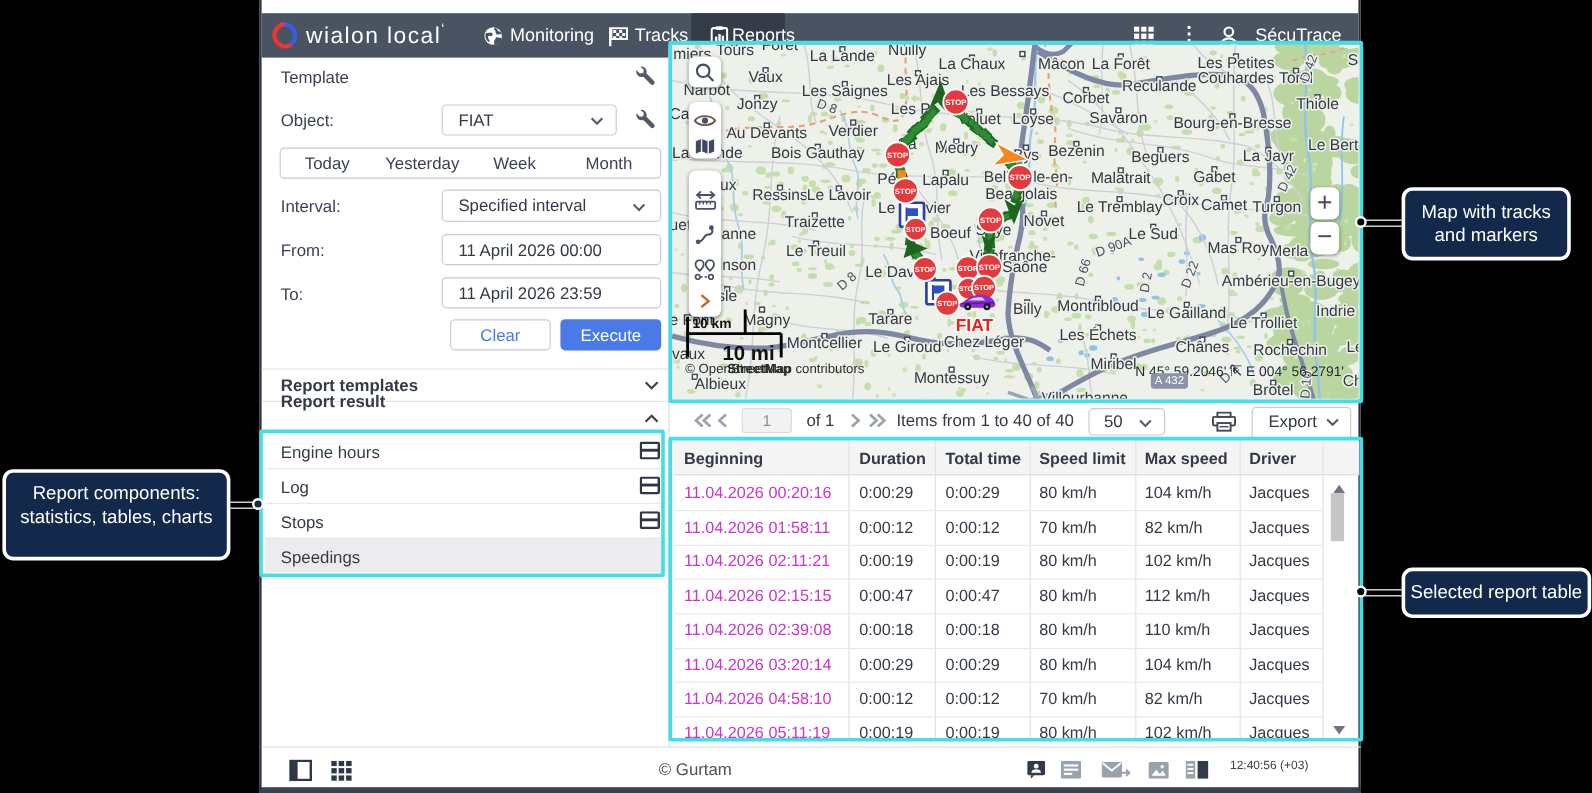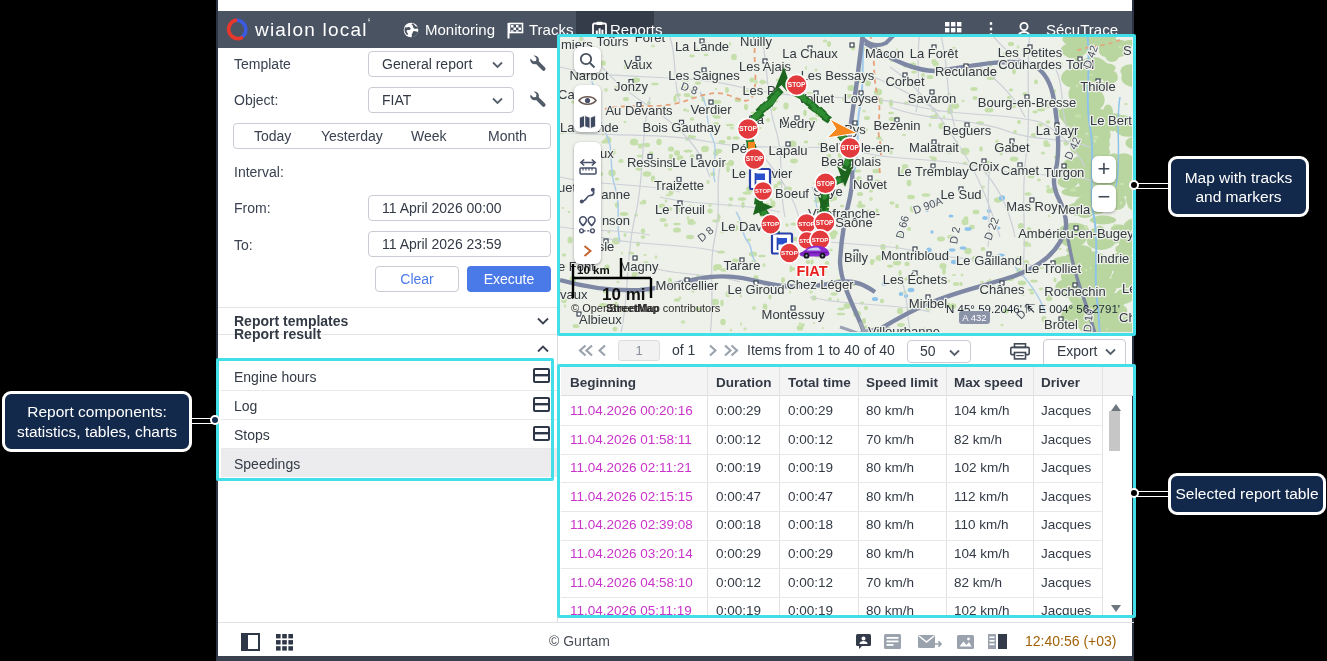--- a/index.html
+++ b/index.html
@@ -94,44 +94,44 @@
       <div class="abs" style="left:765px;top:10px;color:#fff;font-size:16px;font-weight:bold;line-height:16px">⋮</div>
       <svg class="abs" style="left:797px;top:10px" width="18" height="19" viewBox="0 0 18 19">
         <circle cx="9" cy="5.5" r="3.6" fill="none" stroke="#fff" stroke-width="1.8"></circle>
         <path d="M2.5 17.5 C 2.5 12.8 6 11 9 11 C 12 11 15.5 12.8 15.5 17.5" fill="none" stroke="#fff" stroke-width="1.8"></path>
         <path d="M9.5 16.2 h5 m-2.2 -2.2 l2.4 2.2 l-2.4 2.2" stroke="#fff" stroke-width="1.7" fill="none"></path>
       </svg>
       <div class="abs navtxt" style="left:828px;top:10px">SécuTrace</div>
     </div>
 
     <div class="lbl" style="left:16px;top:56px">Template</div>
-    <div class="ctl" style="left:150px;top:51px;width:146px;height:26px">General report
-      <svg class="abs" style="right:10px;top:9px" width="11" height="8" viewBox="0 0 11 8">
-          <path d="M1 1.5 L5.5 6 L10 1.5" fill="none" stroke="#555e6b" stroke-width="1.8"></path>
-        </svg>
-    </div>
     <svg class="abs wrench" style="left:311px;top:54px" width="18" height="18" viewBox="0 0 18 18">
       <path d="M12.5 1.5 a4.5 4.5 0 0 0 -4.3 5.8 L2.0 13.5 a1.9 1.9 0 0 0 2.7 2.7 L10.9 10 a4.5 4.5 0 0 0 5.7 -5.6 L13.8 7.2 L10.9 6.9 L10.6 4.0 L13.4 1.6 a4.5 4.5 0 0 0 -0.9 -0.1 Z" fill="#525b68" transform="translate(18,0) scale(-1,1)"></path>
     </svg>
     <div class="lbl" style="left:16px;top:92px">Object:</div>
     <div class="ctl" style="left:150px;top:87px;width:146px;height:26px">FIAT
       <svg class="abs" style="right:10px;top:9px" width="11" height="8" viewBox="0 0 11 8">
           <path d="M1 1.5 L5.5 6 L10 1.5" fill="none" stroke="#555e6b" stroke-width="1.8"></path>
         </svg>
     </div>
     <svg class="abs wrench" style="left:311px;top:90px" width="18" height="18" viewBox="0 0 18 18">
       <path d="M12.5 1.5 a4.5 4.5 0 0 0 -4.3 5.8 L2.0 13.5 a1.9 1.9 0 0 0 2.7 2.7 L10.9 10 a4.5 4.5 0 0 0 5.7 -5.6 L13.8 7.2 L10.9 6.9 L10.6 4.0 L13.4 1.6 a4.5 4.5 0 0 0 -0.9 -0.1 Z" fill="#525b68" transform="translate(18,0) scale(-1,1)"></path>
     </svg>
     <div class="ctl" style="left:15px;top:123px;width:318px;height:26px;padding:0"></div>
     <div class="lbl" style="left:36px;top:128px">Today</div>
     <div class="lbl" style="left:103px;top:128px">Yesterday</div>
     <div class="lbl" style="left:193px;top:128px">Week</div>
     <div class="lbl" style="left:270px;top:128px">Month</div>
 
     <div class="lbl" style="left:16px;top:164px">Interval:</div>
+    <div class="ctl" style="left:150px;top:158px;width:183px;height:27px">Specified interval
+      <svg class="abs" style="right:12px;top:10px" width="11" height="8" viewBox="0 0 11 8">
+          <path d="M1 1.5 L5.5 6 L10 1.5" fill="none" stroke="#555e6b" stroke-width="1.8"></path>
+        </svg>
+    </div>
     <div class="lbl" style="left:16px;top:200px">From:</div>
     <div class="ctl" style="left:150px;top:195px;width:183px;height:26px">11 April 2026 00:00</div>
     <div class="lbl" style="left:16px;top:237px">To:</div>
     <div class="ctl" style="left:150px;top:231px;width:183px;height:26px">11 April 2026 23:59</div>
     <div class="btn" style="left:157px;top:266px;width:84px;height:26px;border:1px solid #c9ccd2;color:#4a7ae8;line-height:24px;background:#fff">Clear</div>
     <div class="btn" style="left:249px;top:266px;width:84px;height:26px;background:#4a7ae8;color:#fff;line-height:26px">Execute</div>
 
     <div class="abs" style="left:0;top:307px;width:342px;border-top:1px solid #e4e4e4"></div>
     <div class="sechead" style="left:16px;top:313px">Report templates</div>
     <svg class="abs" style="left:319px;top:317px" width="12" height="8" viewBox="0 0 12 8">
@@ -207,21 +207,21 @@
         <path d="M2.5 11.5 l4-5 3 3.5 2.5-3 2.5 4.5z" fill="#fff"></path>
         <circle cx="11.5" cy="4" r="1.4" fill="#fff"></circle>
       </svg>
     <svg class="abs" style="left:770px;top:634px" width="19" height="15" viewBox="0 0 19 15">
         <rect x="0" y="0" width="8" height="15" fill="#9aa2ae"></rect>
         <rect x="1.5" y="2.5" width="5" height="1.6" fill="#fff"></rect>
         <rect x="1.5" y="6" width="5" height="1.6" fill="#fff"></rect>
         <rect x="1.5" y="9.5" width="5" height="1.6" fill="#fff"></rect>
         <rect x="10" y="0" width="9" height="15" fill="#333b4a"></rect>
       </svg>
-    <div class="abs" style="left:807px;top:633px;font-size:14px;color:#a16207">12:40:56 (+03)</div>
+    <div class="abs" style="left:807px;top:633px;font-size:10px;color:#404040">12:40:56 (+03)</div>
 
     <div id="map" class="abs" style="left:342px;top:37px;width:574px;height:296px;overflow:hidden;background:#eef0ea">
 <svg class="abs" style="left:0;top:0" width="572" height="295" viewBox="0 0 572 295">
 <rect width="572" height="295" fill="#eef0ea"></rect>
 <ellipse cx="530" cy="41" rx="12.8" ry="4.6" fill="#b9d6a0"></ellipse>
 <ellipse cx="544" cy="107" rx="5.7" ry="8.1" fill="#b9d6a0"></ellipse>
 <ellipse cx="511" cy="127" rx="5.8" ry="4.7" fill="#b9d6a0"></ellipse>
 <ellipse cx="537" cy="247" rx="6.5" ry="5.8" fill="#b9d6a0"></ellipse>
 <ellipse cx="551" cy="284" rx="11.9" ry="7.2" fill="#b9d6a0"></ellipse>
 <ellipse cx="574" cy="9" rx="15.3" ry="6.3" fill="#b9d6a0"></ellipse>
@@ -1575,20 +1575,20 @@
   </div>
 
   <div class="cyan" style="left:557px;top:34px;width:579px;height:302px"></div>
   <div class="cyan" style="left:216px;top:358px;width:338px;height:123px"></div>
   <div class="cyan" style="left:557px;top:364px;width:579px;height:254px"></div>
 
   <div class="callout" style="left:1168px;top:156px;width:141px;height:61px;padding-top:9px;line-height:19px">Map with tracks<br>and markers</div>
   <div class="abs" style="left:1136px;top:182.5px;width:32px;height:6px;border-top:1.5px solid #fff;border-bottom:1.5px solid #fff"></div>
   <div class="abs" style="left:1129px;top:180px;width:10px;height:10px;border:2px solid #fff;border-radius:50%;background:#000;z-index:60"></div>
 
-  <div class="callout" style="left:2px;top:391px;width:190px;height:61px;padding-top:8px;line-height:20px">Report components:<br>statistics, tables, charts</div>
+  <div class="callout" style="left:2px;top:391px;width:190px;height:76px;padding-top:8px;line-height:20px">Report components:<br>statistics, tables, charts</div>
   <div class="abs" style="left:192px;top:417.5px;width:22px;height:6px;border-top:1.5px solid #fff;border-bottom:1.5px solid #fff"></div>
   <div class="abs" style="left:210px;top:415px;width:10px;height:10px;border:2px solid #fff;border-radius:50%;background:#13294b;z-index:60"></div>
 
   <div class="callout" style="left:1168px;top:473px;width:158px;height:42px;padding-top:9px">Selected report table</div>
   <div class="abs" style="left:1136px;top:490.5px;width:32px;height:6px;border-top:1.5px solid #fff;border-bottom:1.5px solid #fff"></div>
   <div class="abs" style="left:1129px;top:488px;width:10px;height:10px;border:2px solid #fff;border-radius:50%;background:#000;z-index:60"></div>
 </div>
 
 </body></html>

